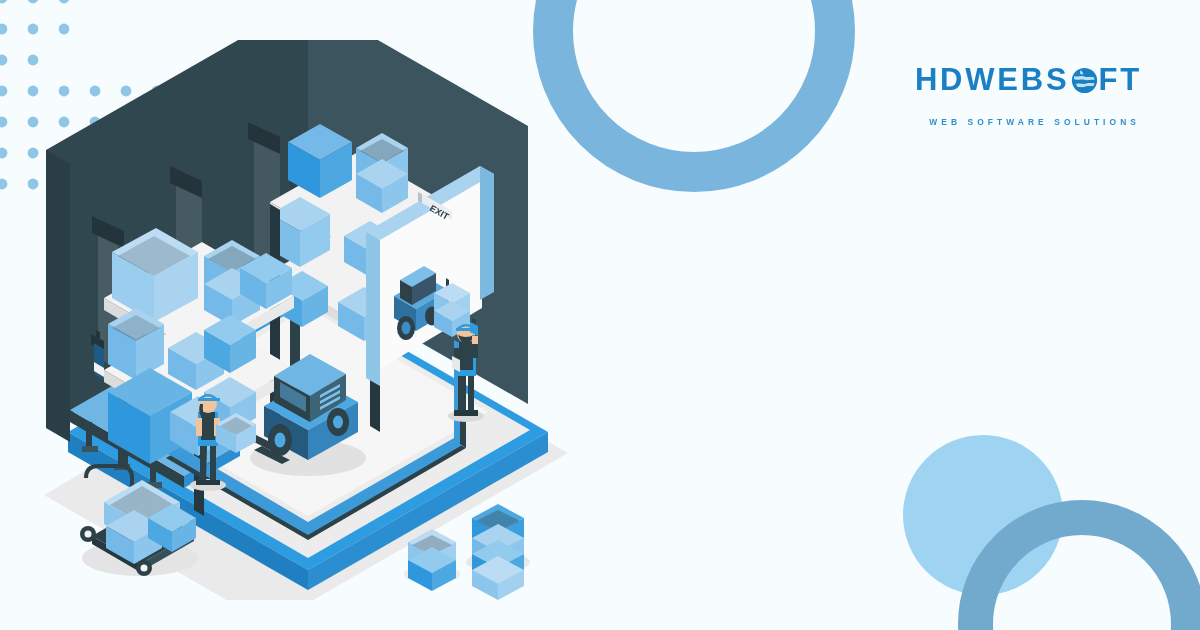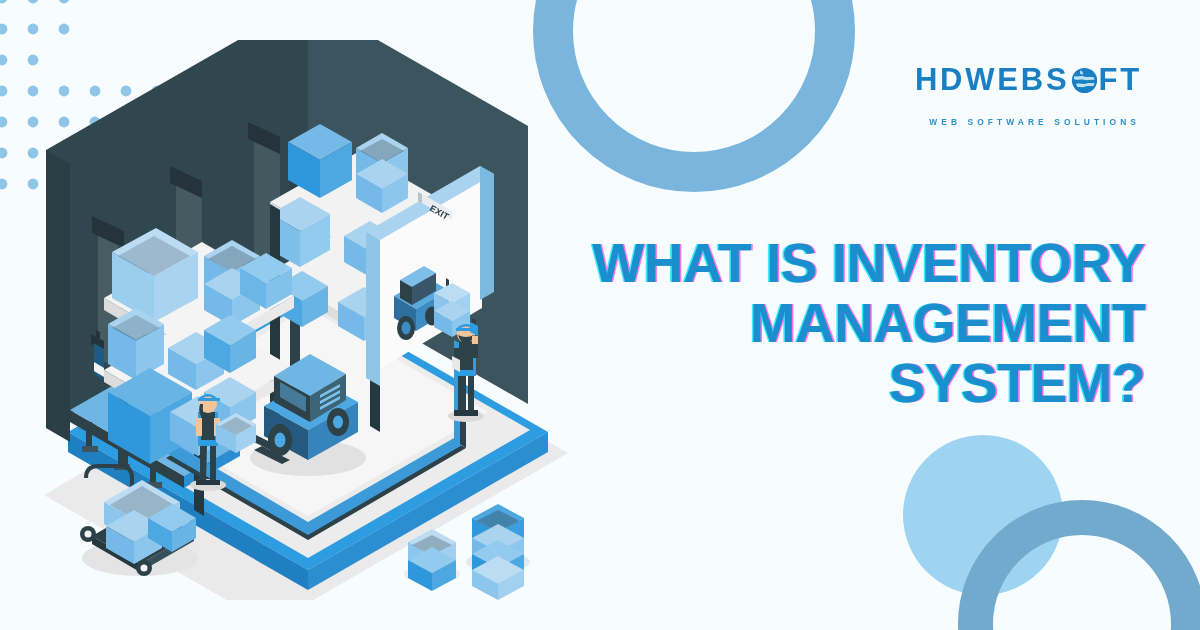--- a/index.html
+++ b/index.html
@@ -182,25 +182,20 @@
           <path d="M3 9 C7 10.5 10 8 13 9.5 C16 11 19 9 23 10.5 L23.5 13 C19 12 16 14 13 12.8 C10 11.6 6 13.5 3.2 12.2 Z" fill="#bfe2f5"></path>
           <path d="M5 17 C9 15.6 12 18 15.5 16.6 C18.5 15.4 21 16.5 23.5 16 L22.5 19 C19.5 19.4 17 18.6 14.5 19.6 C11.5 20.8 9 19.6 6.5 20 Z" fill="#bfe2f5"></path>
           <path d="M9.5 3.2 C11.5 4.5 12.5 6.2 12 7.6 L9.2 7 C9 5.6 9 4.3 9.5 3.2 Z" fill="#bfe2f5"></path>
         </svg>
       </span>
       <span>FT</span>
     </div>
     <div class="logo-tagline">WEB SOFTWARE SOLUTIONS</div>
   </div>
 
-  <div class="headline">
-    <span class="line">WHAT IS INVENTORY</span>
-    <span class="line">MANAGEMENT</span>
-    <span class="line">SYSTEM?</span>
-  </div>
 
   <svg class="illustration" viewBox="0 0 580 560">
 
     <g>
       <polygon points="36,455 262,585 560,413 330,283" fill="#eaeaea"></polygon>
     </g>
 
     <g>
       <polygon points="60,392 300,530 540,392 300,254" fill="#2e9ce0"></polygon>
       <polygon points="60,392 60,412 300,550 300,530" fill="#1f7fc0"></polygon>

